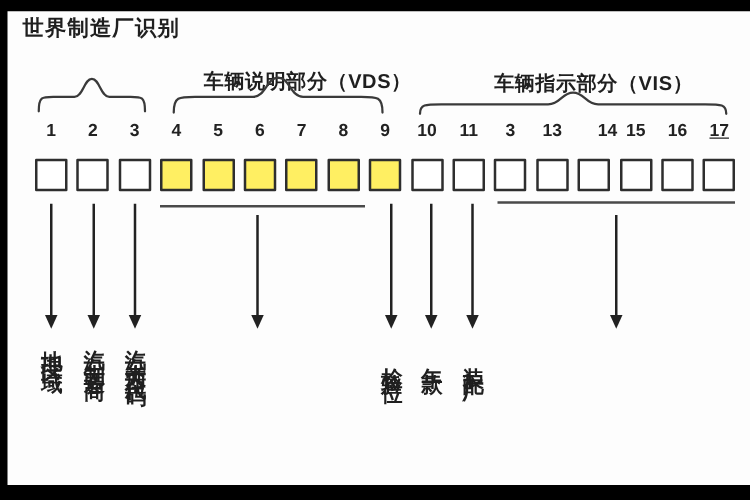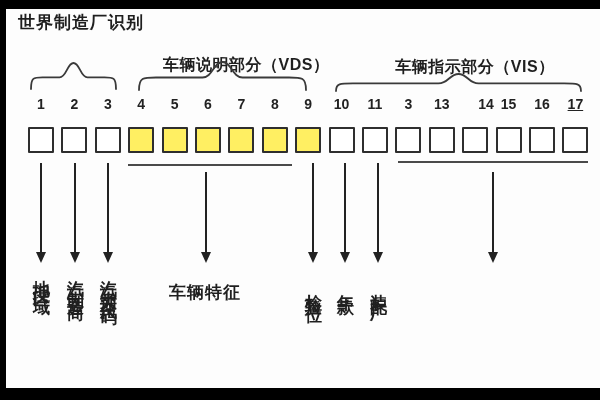--- a/index.html
+++ b/index.html
@@ -120,17 +120,16 @@
   <div class="arrow" style="left:107px;top:163px;height:90px"></div>
   <div class="arrow" style="left:205px;top:172px;height:81px"></div>
   <div class="arrow" style="left:312px;top:163px;height:90px"></div>
   <div class="arrow" style="left:344px;top:163px;height:90px"></div>
   <div class="arrow" style="left:377px;top:163px;height:90px"></div>
   <div class="arrow" style="left:492px;top:172px;height:81px"></div>
 
   <div class="vlabel" style="left:30px;top:266px">地理区域</div>
   <div class="vlabel" style="left:64px;top:266px">汽车制造商</div>
   <div class="vlabel overlap" style="left:97px;top:266px">汽车类型代码</div>
-  <div class="hlabel features">车辆特征</div>
   <div class="vlabel" style="left:302px;top:280px">检验位</div>
   <div class="vlabel" style="left:334px;top:280px">年款</div>
   <div class="vlabel" style="left:367px;top:280px">装配厂</div>
 </div>
 
 </body></html>

